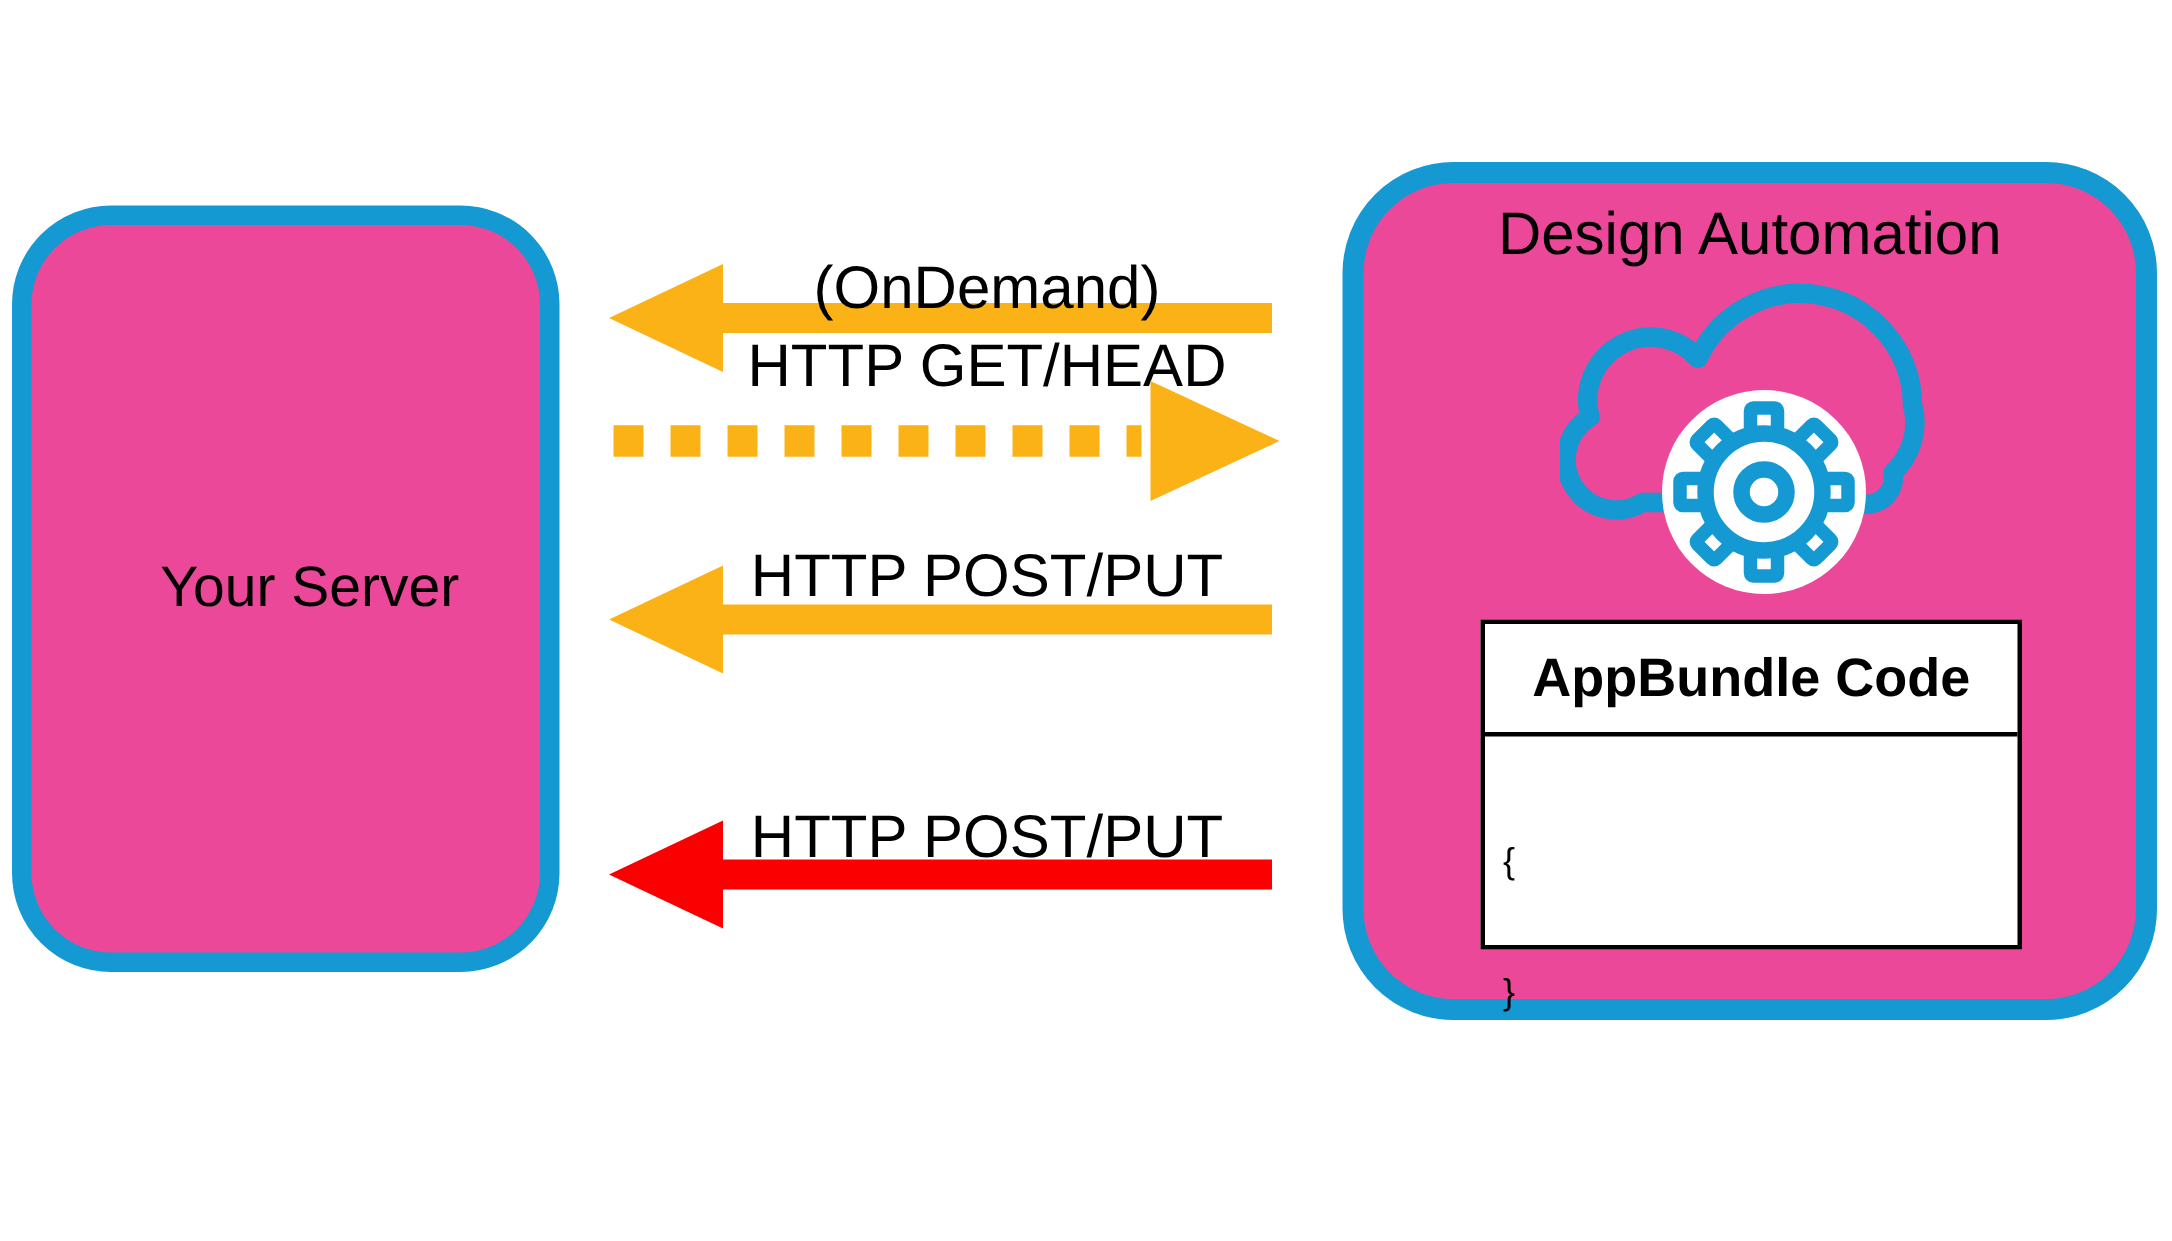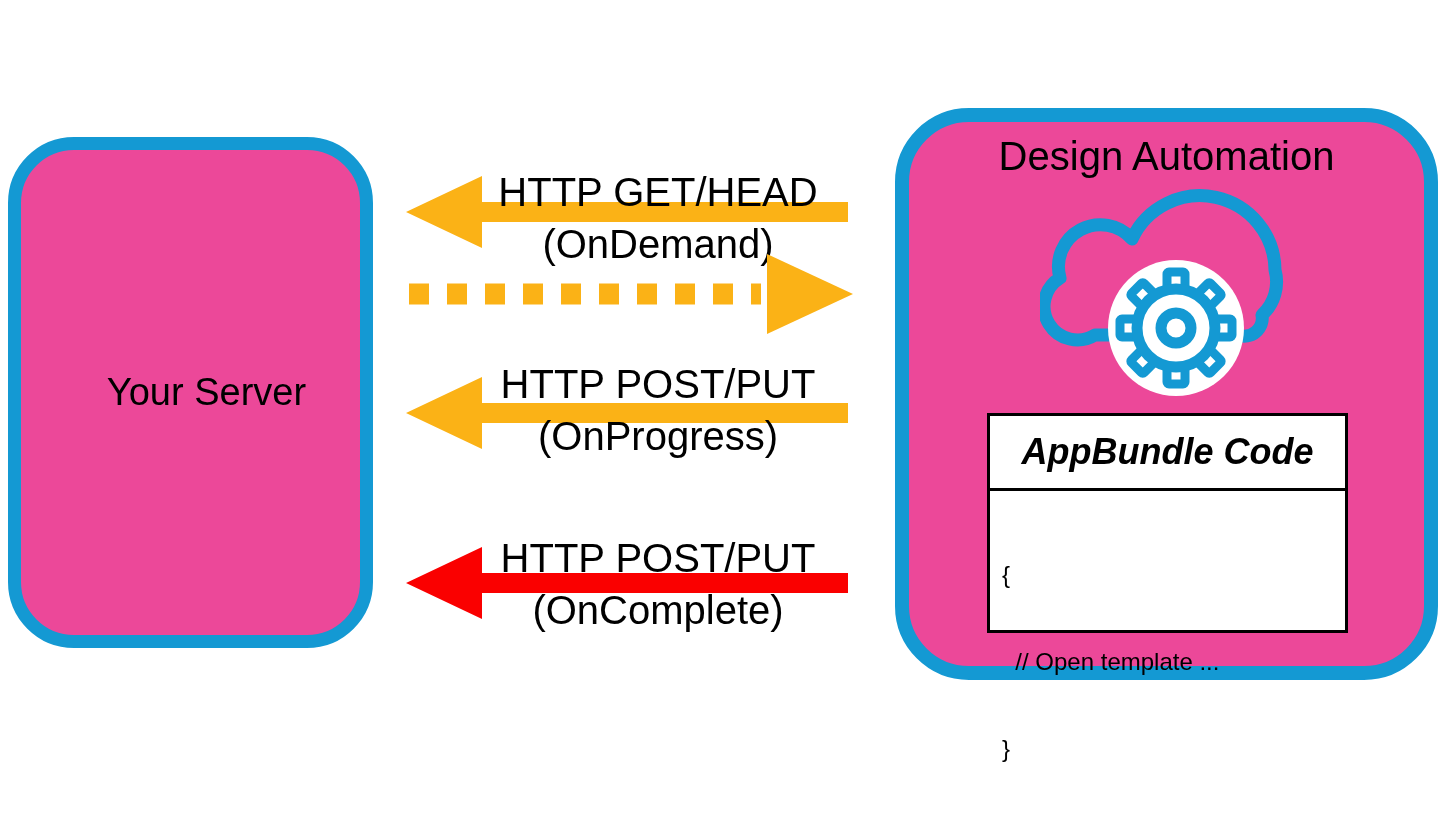--- a/index.html
+++ b/index.html
@@ -33,21 +33,21 @@
   #cloud-gear{position:absolute;left:131px;top:53px;}
 
   
   #appbundle{
     position:absolute;left:78px;top:291px;width:361px;height:220px;
     box-sizing:border-box;border:3px solid #000;background:#fff;
   }
   #appbundle .ab-header{
     box-sizing:border-box;height:75px;border-bottom:3px solid #000;
     display:flex;align-items:center;justify-content:center;
-    font-size:36px;font-weight:bold;font-style:italic;
+    font-size:36px;font-weight:bold;
   }
   #appbundle .ab-code{
     padding:11px 12px 0 12px;
     font-size:24px;line-height:29px;
     white-space:pre;
   }
 
   
   .arrow-svg{position:absolute;display:block;}
   .arrow-label{
@@ -65,43 +65,41 @@
 <div id="canvas">
 
   <div id="left-box" class="node-box">
     <div class="node-label">Your Server</div>
   </div>
 
   <svg class="arrow-svg" style="left:404px;top:174px;" width="446" height="76" viewBox="0 0 446 76">
     <polygon class="fill-orange" points="2,38 78,2 78,28 444,28 444,48 78,48 78,74"></polygon>
   </svg>
   <div class="arrow-label" style="top:166px;">
+    <div>(OnDemand)</div>
     <div>HTTP GET/HEAD</div>
-    <div>(OnDemand)</div>
   </div>
 
   <svg class="arrow-svg" style="left:405px;top:252px;" width="450" height="84" viewBox="0 0 450 84">
     <line class="stroke-orange" x1="4" y1="42" x2="356" y2="42" stroke-width="21" stroke-dasharray="20 18"></line>
     <polygon class="fill-orange" points="362,2 448,42 362,82"></polygon>
   </svg>
 
   <svg class="arrow-svg" style="left:404px;top:375px;" width="446" height="76" viewBox="0 0 446 76">
     <polygon class="fill-orange" points="2,38 78,2 78,28 444,28 444,48 78,48 78,74"></polygon>
   </svg>
   <div class="arrow-label" style="top:358px;">
     <div>HTTP POST/PUT</div>
-    <div>(OnProgress)</div>
   </div>
 
   <svg class="arrow-svg" style="left:404px;top:545px;" width="446" height="76" viewBox="0 0 446 76">
     <polygon class="fill-red" points="2,38 78,2 78,28 444,28 444,48 78,48 78,74"></polygon>
   </svg>
   <div class="arrow-label" style="top:532px;">
     <div>HTTP POST/PUT</div>
-    <div>(OnComplete)</div>
   </div>
 
   <div id="right-box" class="node-box">
     <div class="node-title">Design Automation</div>
 
     <svg id="cloud-gear" width="260" height="230" viewBox="0 0 260 230">
 
       <path d="M 55,160
                A 33 33 0 0 1 20,103
                A 42 42 0 0 1 92,64
@@ -121,19 +119,18 @@
 
       <circle cx="136" cy="153" r="39" fill="#fff" stroke="var(--blue,#1499D3)" stroke-width="11"></circle>
 
       <circle cx="136" cy="153" r="15" fill="#fff" stroke="var(--blue,#1499D3)" stroke-width="11"></circle>
     </svg>
 
     <div id="appbundle">
       <div class="ab-header">AppBundle Code</div>
       <div class="ab-code">
         <div>{</div>
-        <div>  // Open template ...</div>
         <div>}</div>
       </div>
     </div>
   </div>
 
 </div>
 
 </body></html>

